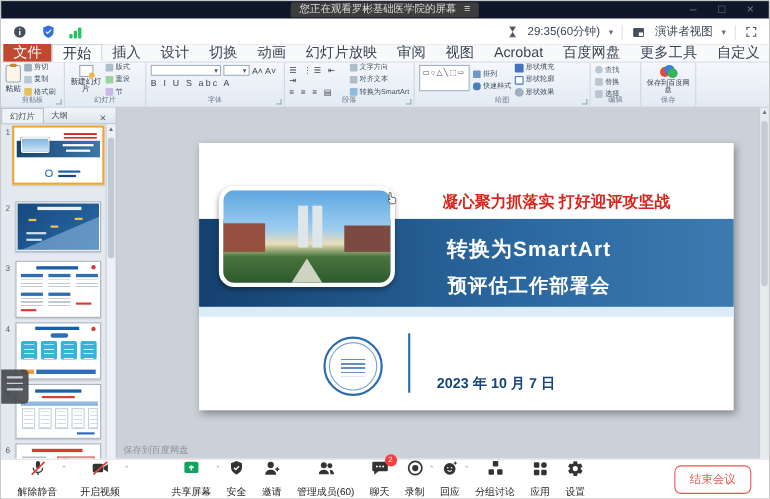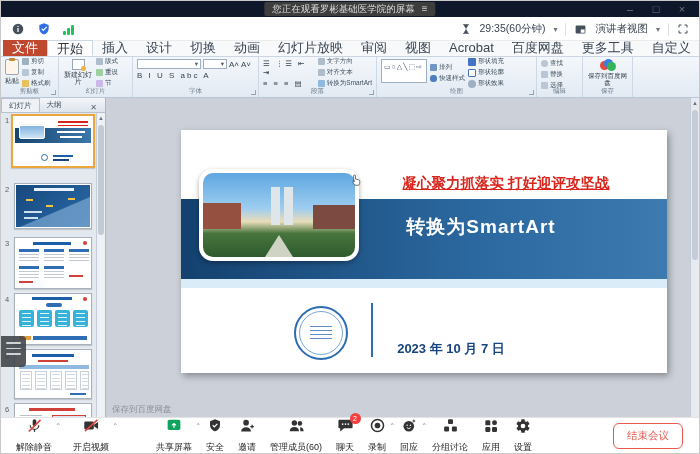--- a/index.html
+++ b/index.html
@@ -123,21 +123,21 @@
 
   
   .float-handle { position:absolute; left:0; top:238px; width:25px; height:31px; background:rgba(62,66,72,.88); border-radius:0 4px 4px 0; z-index:30; padding:6px 5px; display:flex; flex-direction:column; gap:4px; }
   .float-handle i { display:block; height:1.5px; background:#cfd3d8; border-radius:1px; }
 
   
   .canvas { position:absolute; left:105px; top:0; right:0; height:100%; }
   .slide { position:absolute; left:75px; top:32px; width:486px; height:243px; background:#fff; box-shadow:2px 3px 7px rgba(0,0,0,.35); }
   .band { position:absolute; left:0; top:69px; width:100%; height:80px; background:linear-gradient(90deg,#14416f 0%,#2b689f 60%,#3d7ab0 100%); }
   .palestrip { position:absolute; left:0; top:149px; width:100%; height:9px; background:#d9ecf8; }
-  .headline { position:absolute; left:180px; top:44px; width:290px; text-align:center; font-size:14.5px; font-weight:bold; color:#d9251c; white-space:nowrap;text-decoration:underline; }
+  .headline { position:absolute; left:180px; top:44px; width:290px; text-align:center; font-size:14.5px; font-weight:bold; color:#d9251c; white-space:nowrap; }
   .bigline1 { position:absolute; left:180px; top:84px; width:240px; text-align:center; font-size:19px; font-weight:bold; color:#fff; letter-spacing:1px; }
   .bigline2 { position:absolute; left:180px; top:117px; width:240px; text-align:center; font-size:17.5px; font-weight:bold; color:#fff; letter-spacing:1px; }
   .photo { position:absolute; left:18px; top:39px; width:160px; height:92px; border:4px solid #fff; border-radius:14px; box-shadow:0 2px 5px rgba(0,0,0,.35);
            background:linear-gradient(180deg,#5ea7e0 0%,#9dcdf0 42%,#e9ddb9 58%,#47753c 72%,#2e5a2e 100%); overflow:hidden; }
   .bld { position:absolute; background:#8a4a40; }
   .bld.left { left:0; bottom:28px; width:38px; height:26px; background:#95503f; }
   .bld.right { right:0; bottom:28px; width:42px; height:24px; background:#7d4a42; }
   .tower { position:absolute; bottom:32px; width:9px; height:38px; background:#dfe6ea; }
   .tower.t1 { left:68px; } .tower.t2 { left:81px; }
   .road { position:absolute; bottom:0; left:50%; transform:translateX(-50%); width:0; height:0; border-left:14px solid transparent; border-right:14px solid transparent; border-bottom:22px solid #cfd3c4; }
@@ -492,20 +492,21 @@
         <div class="palestrip"></div>
         <div class="photo">
           <div class="bld left"></div>
             <div class="bld right"></div>
           <div class="tower t1"></div>
             <div class="tower t2"></div>
           <div class="road"></div>
         </div>
         <div class="headline">凝心聚力抓落实 打好迎评攻坚战</div>
         <div class="bigline1">转换为SmartArt</div>
+        <div class="bigline2">预评估工作部署会</div>
         <div class="seal"></div>
         <div class="sdiv"></div>
         <div class="sdate">2023 年 10 月 7 日</div>
         <svg class="cursor" viewBox="0 0 24 24">
           <path d="M8 14V5a1.6 1.6 0 0 1 3.2 0v5.4l4.6.9c1.6.3 2.6 1.4 2.6 3v2.6c0 .9-.2 1.6-.7 2.4l-1 1.7H10.2l-3.1-4.3c-.6-.9-.5-2 .3-2.7.7-.6 1.7-.7 2.6 0z" fill="#fff" stroke="#333" stroke-width="1.2"></path>
         </svg>
       </div>
       <div class="notes-ph">保存到百度网盘</div>
       <div class="cscroll">
         <span class="arr">▲</span>

